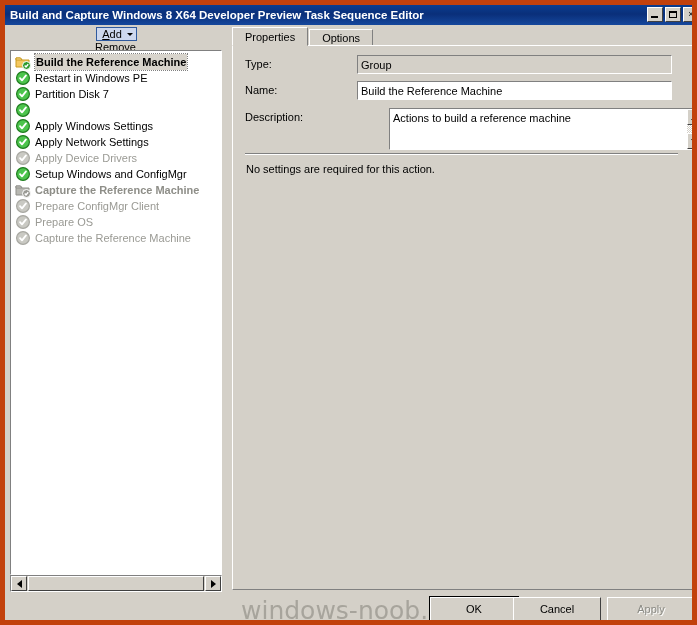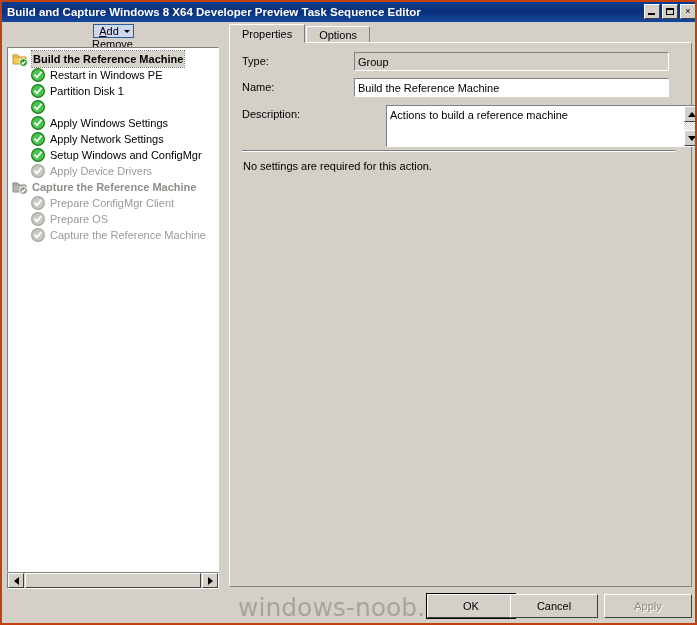--- a/index.html
+++ b/index.html
@@ -12,21 +12,21 @@
     font-size: 11px;
     color: #000000;
     -webkit-font-smoothing: none;
   }
   .window {
     position: relative;
     width: 697px;
     height: 625px;
     box-sizing: border-box;
     background: #d4d0c8;
-    border: 2px solid #c2410c;
+    border: 5px solid #c2410c;
     overflow: hidden;
   }
 
   
   .titlebar {
     position: absolute;
     left: 0; top: 0;
     width: 697px;
     height: 20px;
     background: linear-gradient(to bottom, #0a3d8f 0%, #0a2f7a 45%, #15479c 100%);
@@ -167,21 +167,21 @@
   }
   .tree-inner { padding: 3px 0 0 0; }
   .tree-row {
     height: 16px;
     display: flex;
     align-items: center;
     padding-left: 4px;
     white-space: nowrap;
     cursor: default;
   }
-  .tree-row.indent { padding-left: 22px; }
+  .tree-row.indent { padding-left: 4px; }
   .tree-row .ico {
     width: 16px;
     height: 16px;
     margin-right: 4px;
     flex: 0 0 16px;
     position: relative;
   }
   .tree-row .txt { line-height: 16px; }
   .tree-row.group > .txt { font-weight: bold; }
   .tree-row.selected > .txt {
@@ -470,21 +470,21 @@
           </span>
           <span class="txt">Restart in Windows PE</span>
         </div>
         <div class="tree-row indent">
           <span class="ico ico-check">
             <svg width="16" height="16" viewBox="0 0 16 16">
               <circle cx="8" cy="8" r="6.4" fill="#4cc44c" stroke="#1f7d1f" stroke-width="1.2"></circle>
               <path d="M5 8.2 l2 2.2 l4 -5" fill="none" stroke="#ffffff" stroke-width="1.8" stroke-linecap="round" stroke-linejoin="round"></path>
             </svg>
           </span>
-          <span class="txt">Partition Disk 1</span>
+          <span class="txt">Partition Disk 7</span>
         </div>
         <div class="tree-row indent">
           <span class="ico ico-check">
             <svg width="16" height="16" viewBox="0 0 16 16">
               <circle cx="8" cy="8" r="6.4" fill="#4cc44c" stroke="#1f7d1f" stroke-width="1.2"></circle>
               <path d="M5 8.2 l2 2.2 l4 -5" fill="none" stroke="#ffffff" stroke-width="1.8" stroke-linecap="round" stroke-linejoin="round"></path>
             </svg>
           </span>
         </div>
         <div class="tree-row indent">
@@ -498,37 +498,37 @@
         </div>
         <div class="tree-row indent">
           <span class="ico ico-check">
             <svg width="16" height="16" viewBox="0 0 16 16">
               <circle cx="8" cy="8" r="6.4" fill="#4cc44c" stroke="#1f7d1f" stroke-width="1.2"></circle>
               <path d="M5 8.2 l2 2.2 l4 -5" fill="none" stroke="#ffffff" stroke-width="1.8" stroke-linecap="round" stroke-linejoin="round"></path>
             </svg>
           </span>
           <span class="txt">Apply Network Settings</span>
         </div>
+        <div class="tree-row indent disabled">
+          <span class="ico ico-check">
+            <svg width="16" height="16" viewBox="0 0 16 16">
+              <circle cx="8" cy="8" r="6.4" fill="#c9c9c3" stroke="#a8a8a2" stroke-width="1.2"></circle>
+              <path d="M5 8.2 l2 2.2 l4 -5" fill="none" stroke="#ffffff" stroke-width="1.8" stroke-linecap="round" stroke-linejoin="round"></path>
+            </svg>
+          </span>
+          <span class="txt">Apply Device Drivers</span>
+        </div>
         <div class="tree-row indent">
           <span class="ico ico-check">
             <svg width="16" height="16" viewBox="0 0 16 16">
               <circle cx="8" cy="8" r="6.4" fill="#4cc44c" stroke="#1f7d1f" stroke-width="1.2"></circle>
               <path d="M5 8.2 l2 2.2 l4 -5" fill="none" stroke="#ffffff" stroke-width="1.8" stroke-linecap="round" stroke-linejoin="round"></path>
             </svg>
           </span>
           <span class="txt">Setup Windows and ConfigMgr</span>
-        </div>
-        <div class="tree-row indent disabled">
-          <span class="ico ico-check">
-            <svg width="16" height="16" viewBox="0 0 16 16">
-              <circle cx="8" cy="8" r="6.4" fill="#c9c9c3" stroke="#a8a8a2" stroke-width="1.2"></circle>
-              <path d="M5 8.2 l2 2.2 l4 -5" fill="none" stroke="#ffffff" stroke-width="1.8" stroke-linecap="round" stroke-linejoin="round"></path>
-            </svg>
-          </span>
-          <span class="txt">Apply Device Drivers</span>
         </div>
         <div class="tree-row group disabled">
           <span class="ico ico-folder">
             <svg width="16" height="16" viewBox="0 0 16 16">
               <path d="M1 4 l0 9 l13 0 l0 -7 l-7 0 l-1.5 -2 z" fill="#b8b8b2" stroke="#8f8f8a"></path>
               <path d="M1 4 l4.5 0 l1.5 2 l-6 0 z" fill="#c6c6c0" stroke="#8f8f8a"></path>
               <circle cx="11.5" cy="11.5" r="4" fill="#9a9a94" stroke="#ffffff" stroke-width="1"></circle>
               <path d="M9.7 11.6 l1.3 1.4 l2.2 -2.7" fill="none" stroke="#ffffff" stroke-width="1.4"></path>
             </svg>
           </span>

